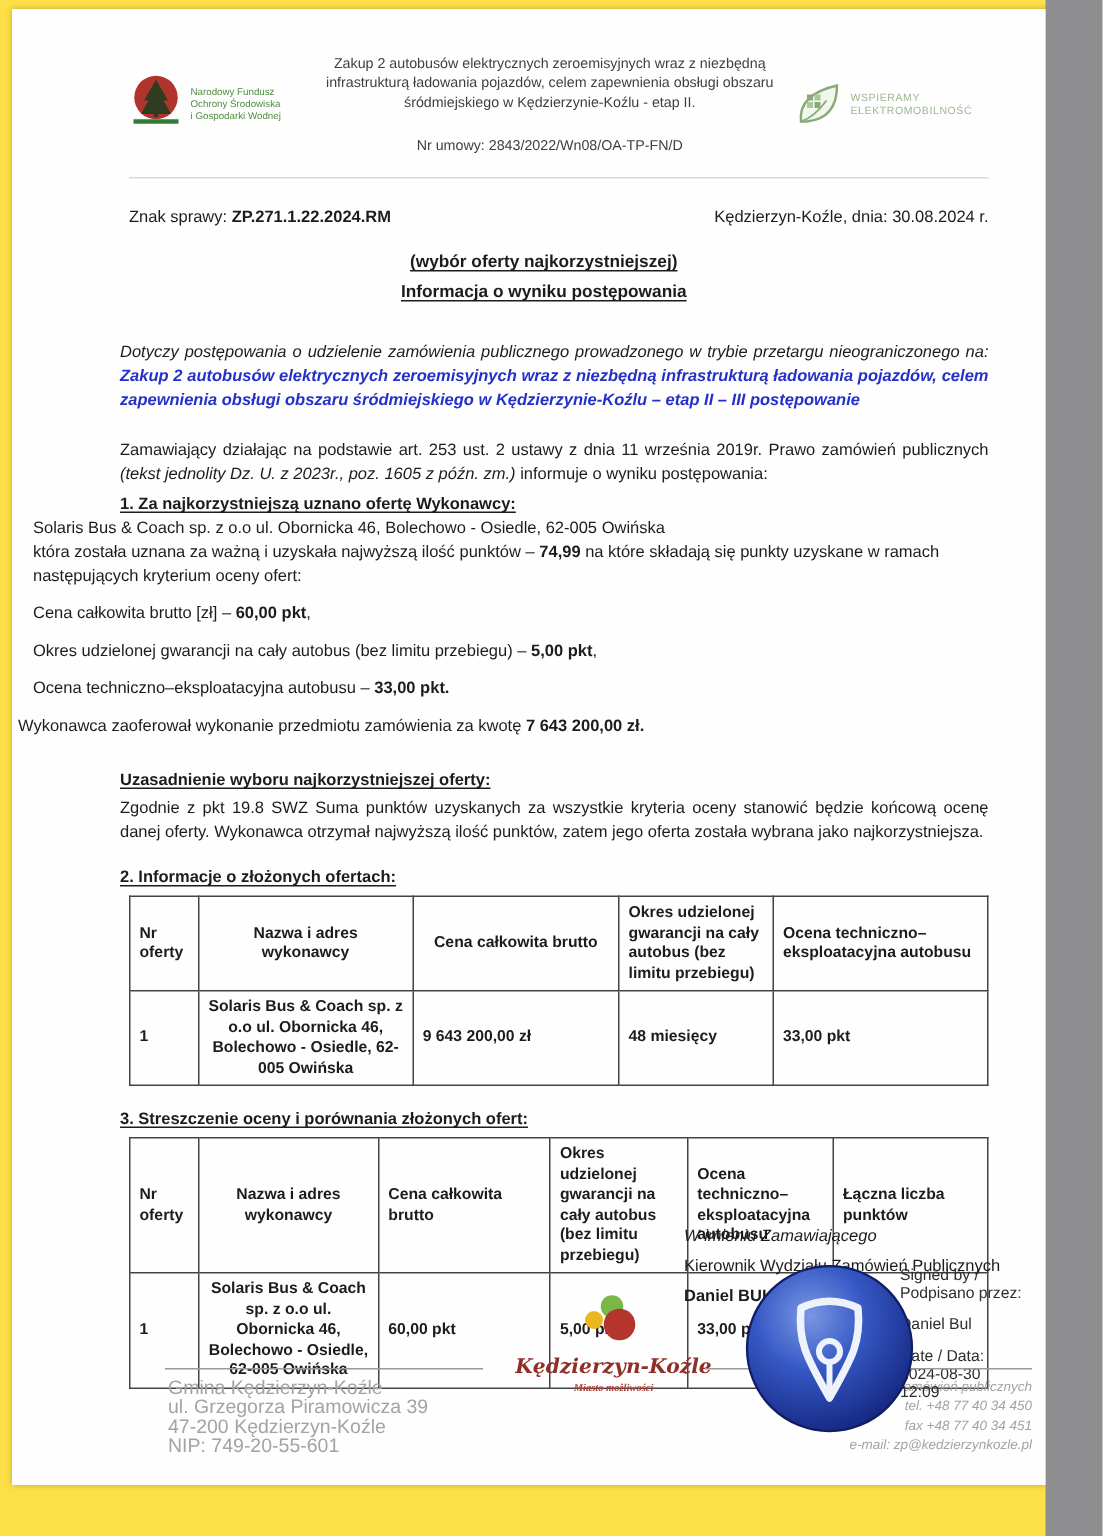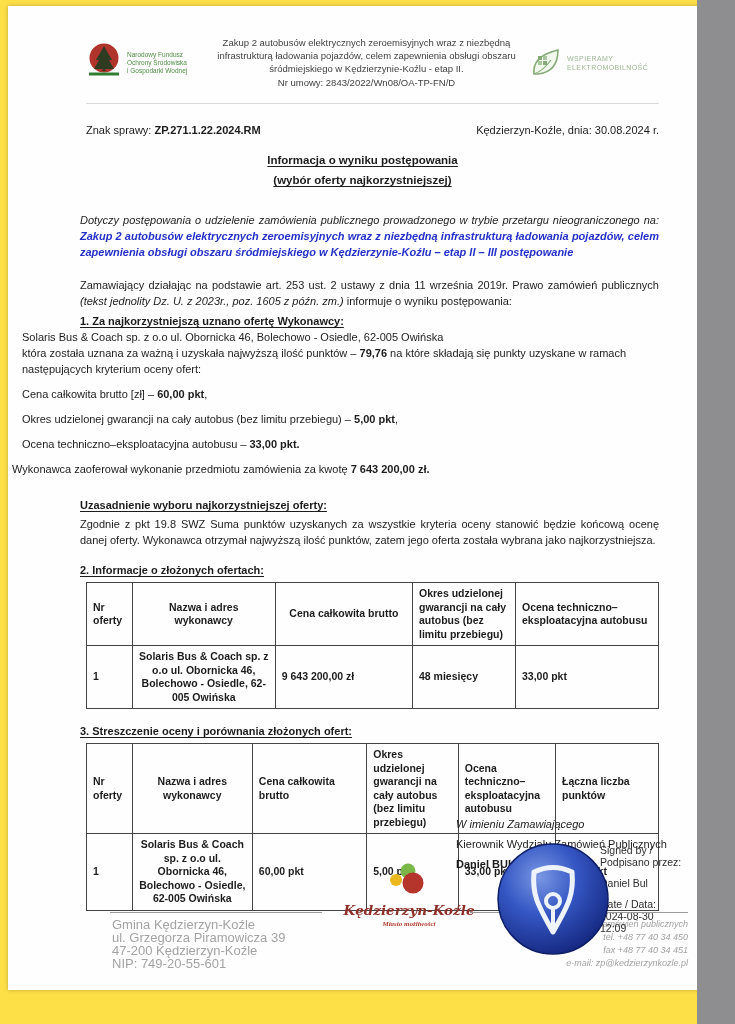--- a/index.html
+++ b/index.html
@@ -5,21 +5,21 @@
   html,body{margin:0;padding:0;}
   body{font-family:"Liberation Sans","DejaVu Sans",sans-serif;background:#8e8e90;}
   .photo{width:697px;height:1024px;background:#fde047;box-sizing:border-box;padding:6px 18px 34px 8px;position:relative;overflow:hidden;}
   .page{width:709px;height:984px;background:#fefefe;box-sizing:border-box;position:relative;box-shadow:0 0 4px rgba(0,0,0,.25);color:#1c1c1c;}
 
   
   .hdr{display:flex;align-items:center;justify-content:space-between;padding:30px 60px 0 78px;}
   .nf-logo{display:flex;align-items:center;gap:5px;width:118px;}
   .nf-text{font-size:6.5px;line-height:8px;color:#4e8c43;}
   .hdr-center{width:318px;text-align:center;font-size:9.5px;line-height:13px;color:#3f3f3f;}
-  .hdr-center .contract{margin-top:1px;}
+  .hdr-center .contract{margin-top:16px;}
   .em-logo{display:flex;align-items:center;gap:6px;width:128px;}
   .em-text{font-size:7px;line-height:9px;color:#9cb891;letter-spacing:.4px;}
   .hdr-rule{border:0;border-top:1px solid #d8d8d8;margin:14px 58px 0 78px;}
 
   
   .meta{display:flex;justify-content:space-between;padding:20px 58px 0 78px;font-size:11px;}
   .meta b{font-weight:bold;text-align:right;}
   .doc-title{text-align:center;margin-top:14px;font-size:11.5px;font-weight:bold;line-height:20px;}
   .doc-title div{text-decoration:underline;text-underline-offset:2px;}
 
@@ -103,31 +103,31 @@
       </div>
     </div>
     <hr class="hdr-rule">
 
     <div class="meta">
       <div><span>Znak sprawy: </span><b>ZP.271.1.22.2024.RM</b></div>
       <div>Kędzierzyn-Koźle, dnia: 30.08.2024 r.</div>
     </div>
 
     <div class="doc-title">
+      <div>(wybór oferty najkorzystniejszej)</div>
       <div>Informacja o wyniku postępowania</div>
-      <div>(wybór oferty najkorzystniejszej)</div>
     </div>
 
     <div class="blk intro"><span>Dotyczy postępowania o udzielenie zamówienia publicznego prowadzonego w trybie przetargu nieograniczonego na: </span><span class="blue">Zakup 2 autobusów elektrycznych zeroemisyjnych wraz z niezbędną infrastrukturą ładowania pojazdów, celem zapewnienia obsługi obszaru śródmiejskiego w Kędzierzynie-Koźlu – etap II – III postępowanie</span></div>
 
     <div class="blk legal"><span>Zamawiający działając na podstawie art. 253 ust. 2 ustawy z dnia 11 września 2019r. Prawo zamówień publicznych </span><span class="it">(tekst jednolity Dz. U. z 2023r., poz. 1605 z późn. zm.)</span><span> informuje o wyniku postępowania:</span></div>
 
     <div class="blk s1-head"><span class="h-ul">1. Za najkorzystniejszą uznano ofertę Wykonawcy:</span></div>
     <div class="blk indent1">Solaris Bus &amp; Coach sp. z o.o ul. Obornicka 46, Bolechowo - Osiedle, 62-005 Owińska</div>
-    <div class="blk indent1"><span>która została uznana za ważną i uzyskała najwyższą ilość punktów – </span><b>79,76</b><span> na które składają się punkty uzyskane w ramach następujących kryterium oceny ofert:</span></div>
+    <div class="blk indent1"><span>która została uznana za ważną i uzyskała najwyższą ilość punktów – </span><b>74,99</b><span> na które składają się punkty uzyskane w ramach następujących kryterium oceny ofert:</span></div>
     <div class="blk crit"><span>Cena całkowita brutto [zł] – </span><b>60,00 pkt</b><span>,</span></div>
     <div class="blk crit"><span>Okres udzielonej gwarancji na cały autobus (bez limitu przebiegu) – </span><b>5,00 pkt</b><span>,</span></div>
     <div class="blk crit"><span>Ocena techniczno–eksploatacyjna autobusu – </span><b>33,00 pkt.</b><span></span></div>
     <div class="blk offer"><span>Wykonawca zaoferował wykonanie przedmiotu zamówienia za kwotę </span><b>7 643 200,00 zł.</b></div>
 
     <div class="blk just-head"><span class="h-ul">Uzasadnienie wyboru najkorzystniejszej oferty:</span></div>
     <div class="blk just-text">Zgodnie z pkt 19.8 SWZ Suma punktów uzyskanych za wszystkie kryteria oceny stanowić będzie końcową ocenę danej oferty. Wykonawca otrzymał najwyższą ilość punktów, zatem jego oferta została wybrana jako najkorzystniejsza.</div>
 
     <div class="blk sec-head"><span class="h-ul">2. Informacje o złożonych ofertach:</span></div>
     <div class="tbl-wrap">

